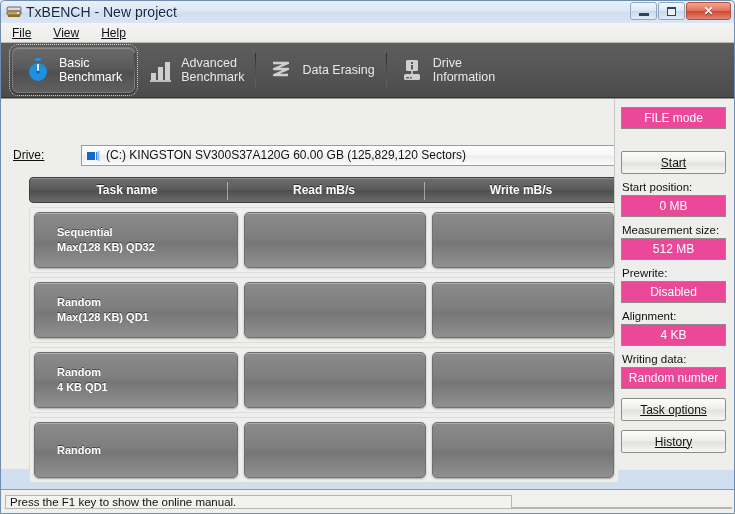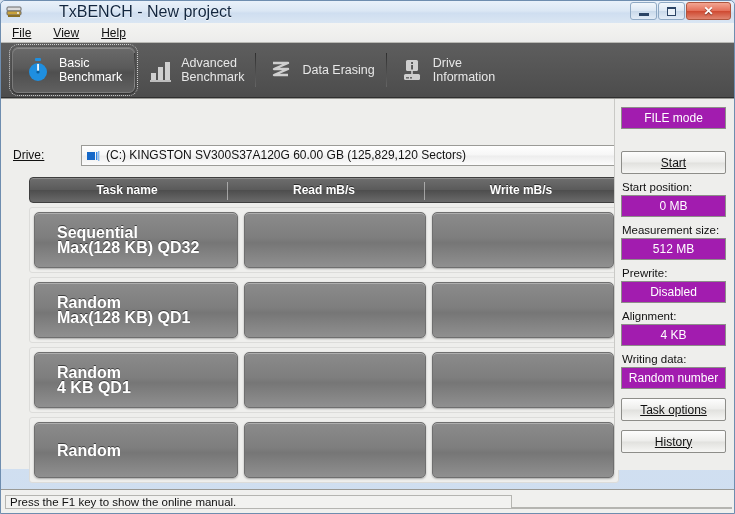--- a/index.html
+++ b/index.html
@@ -22,23 +22,22 @@
   #titlebar {
     position: relative;
     height: 22px;
     background: linear-gradient(180deg,#e9f1fa 0%,#dbe7f4 45%,#cfdef0 55%,#dae6f3 100%);
     display: flex; align-items: center;
     padding-left: 4px;
     border-radius: 4px 4px 0 0;
   }
   #title-icon { width: 18px; height: 16px; flex: 0 0 auto; margin-right: 3px; }
   #title-text {
-    font-size: 16px; color: #12263f; white-space: nowrap;
+    font-size: 14px; color: #12263f; white-space: nowrap;
     text-shadow: 0 1px 1px rgba(255,255,255,.85);
-    margin-left: 33px;
   }
   .winbtns { position: absolute; right: 3px; top: 1px; display: flex; gap: 1px; }
   .winbtn {
     width: 27px; height: 18px;
     border: 1px solid #8fa9c4;
     border-radius: 3px;
     background: linear-gradient(180deg,#f2f7fc 0%,#dde8f4 48%,#c9d9ea 52%,#e2ecf7 100%);
     display: flex; align-items: center; justify-content: center;
   }
   .winbtn.close {
@@ -164,36 +163,36 @@
     display: flex; gap: 6px;
   }
   .cell {
     flex: 1 1 0; height: 56px;
     border-radius: 5px;
     border: 1px solid #6f6f6f;
     background: linear-gradient(180deg,#8b8b8b 0%,#7e7e7e 45%,#767676 55%,#909090 100%);
     box-shadow: inset 0 1px 0 rgba(255,255,255,.3), 0 1px 2px rgba(0,0,0,.3);
     display: flex; flex-direction: column; justify-content: center;
     padding-left: 22px;
-    color: #fff; font-size: 16px; font-weight: bold; line-height: 15px;
+    color: #fff; font-size: 11px; font-weight: bold; line-height: 15px;
     text-shadow: 0 -1px 0 rgba(0,0,0,.5);
   }
   .cell.empty { padding-left: 0; }
 
   
   #sidebar {
     position: absolute; right: 0; top: 0;
     width: 120px; height: 371px;
     padding: 8px 8px 0 6px;
     border-left: 1px solid #c9c9c6;
     background: #eeeeec;
   }
   .mode-field, .val-field {
     height: 22px;
-    background: #a21caf; color: #fff;
+    background: #ec4899; color: #fff;
     border: 1px solid #8d8d89;
     display: flex; align-items: center; justify-content: center;
     font-size: 12px;
   }
   .mode-field { margin-bottom: 22px; font-size: 12px; }
   .side-btn {
     height: 23px;
     border: 1px solid #8d8d89; border-radius: 2px;
     background: linear-gradient(180deg,#fdfdfd 0%,#ededeb 48%,#e1e1de 52%,#f6f6f4 100%);
     display: flex; align-items: center; justify-content: center;

